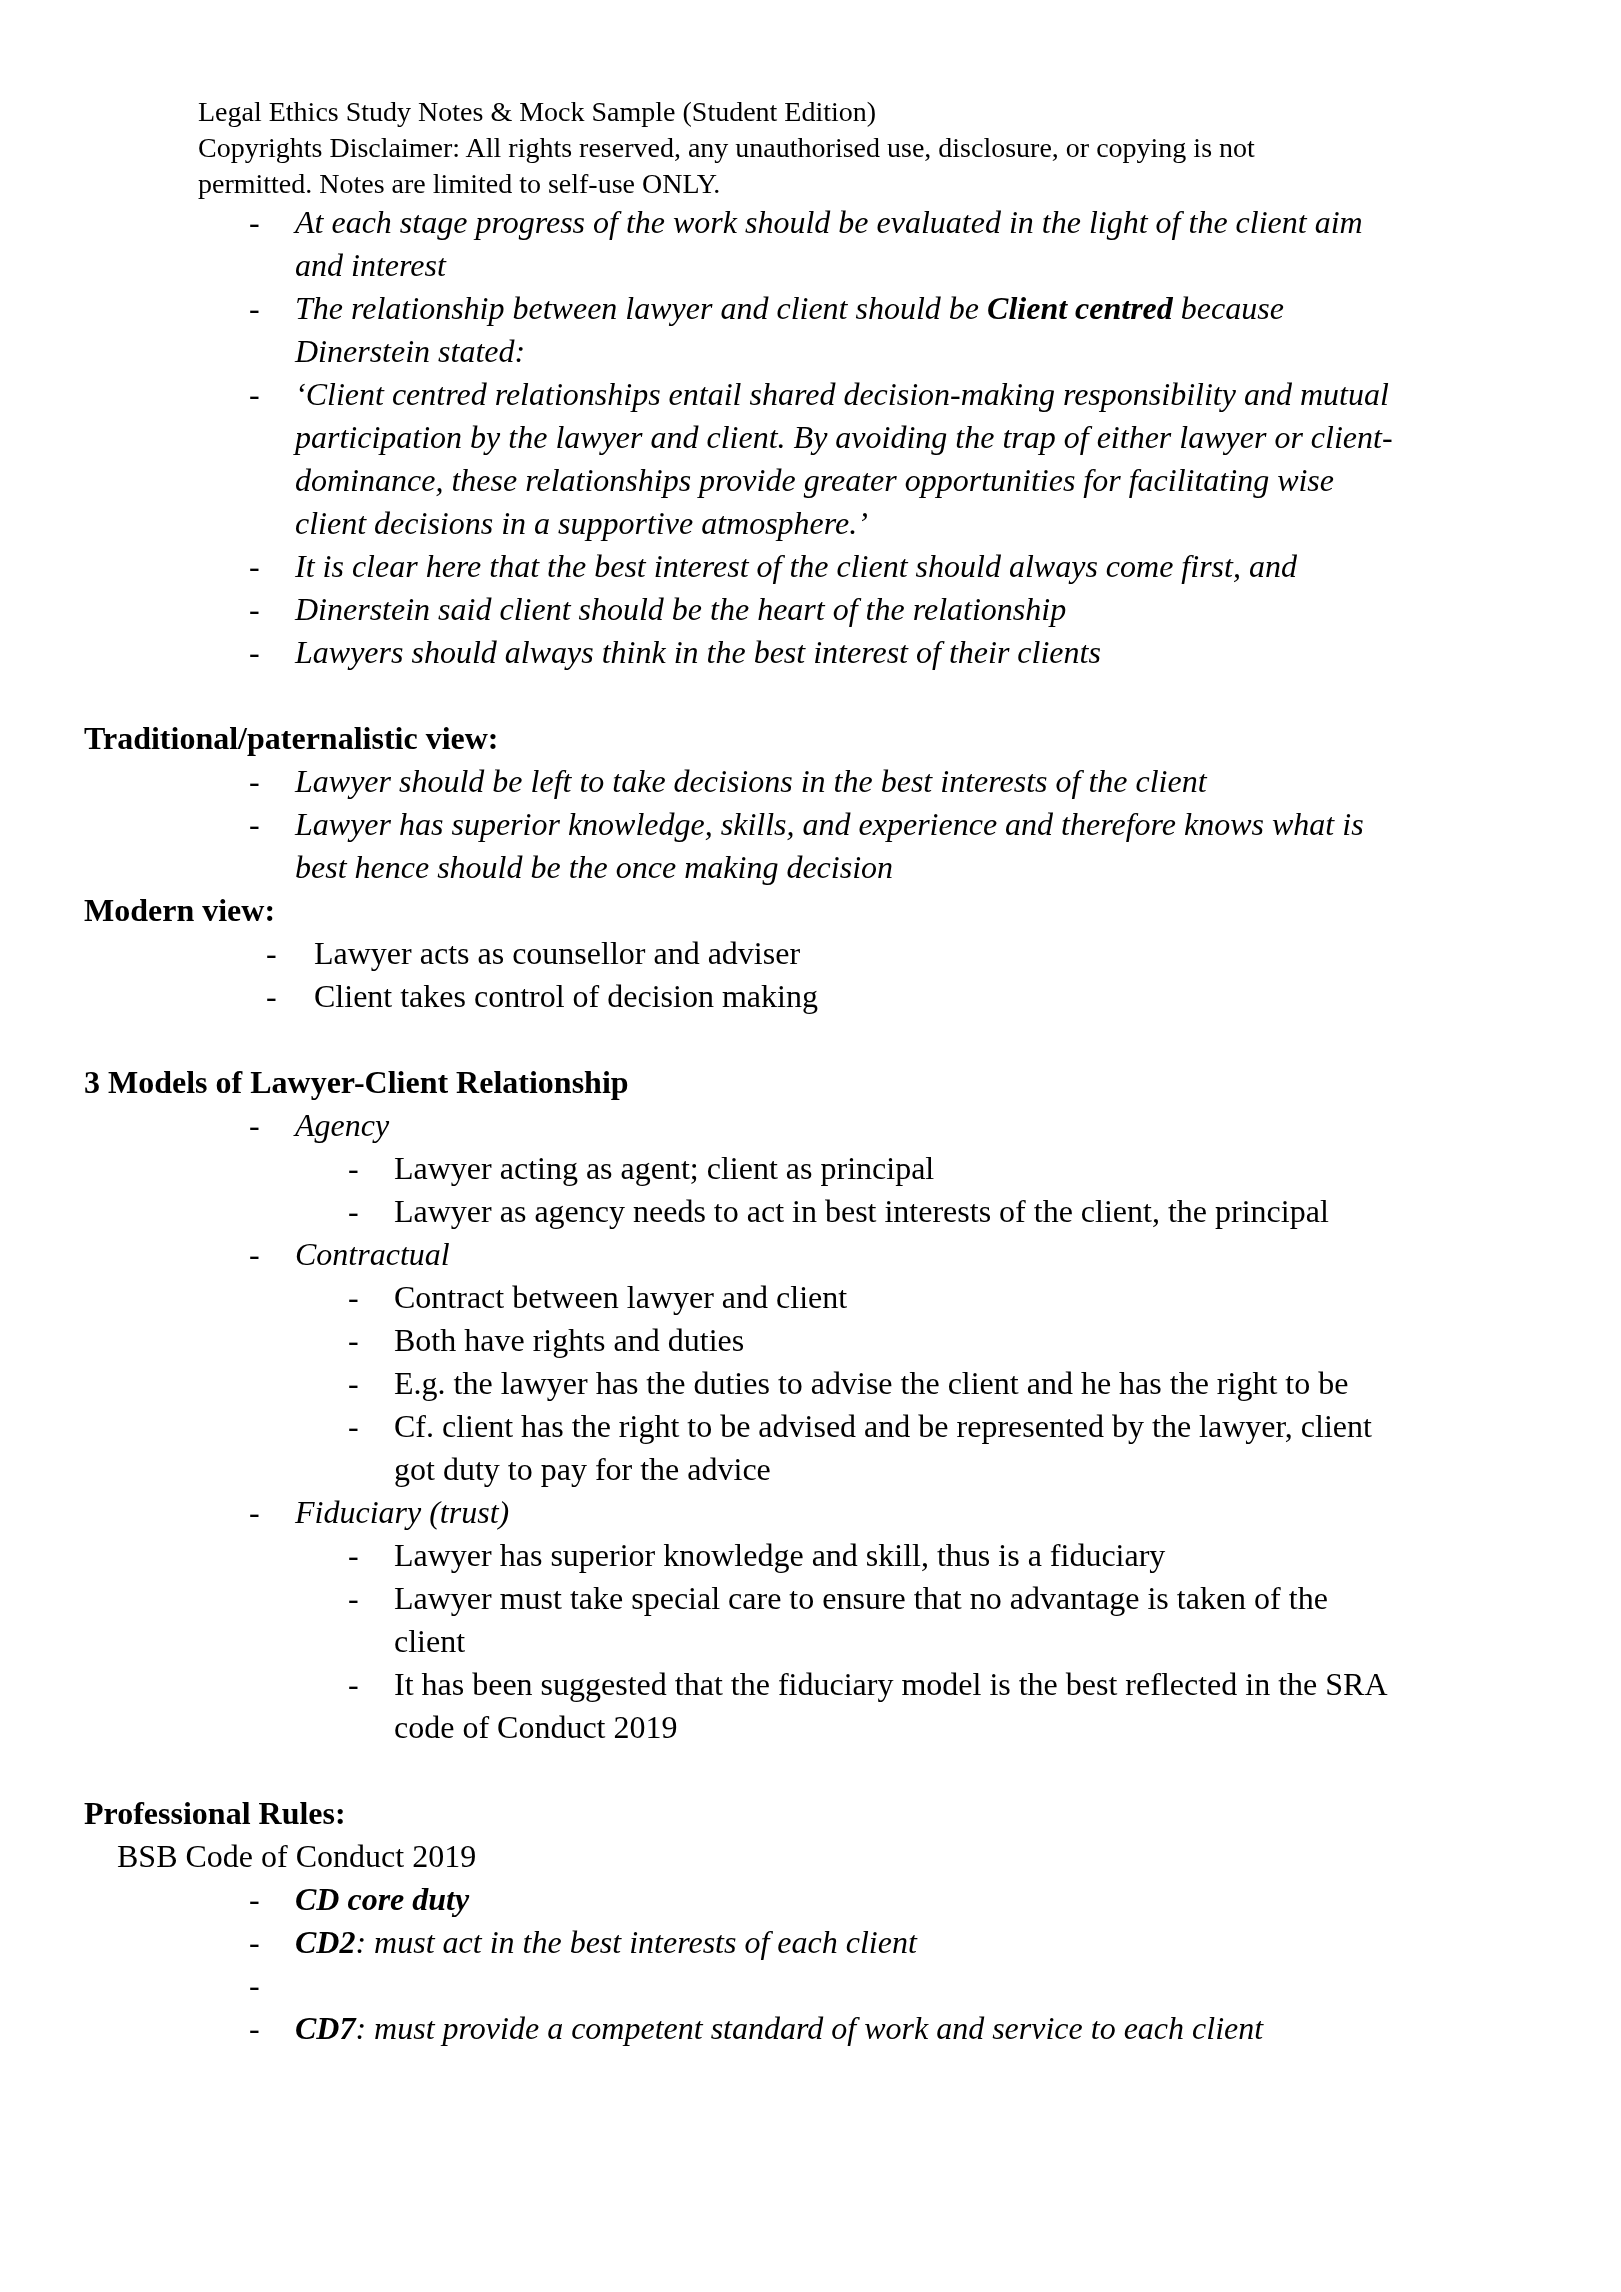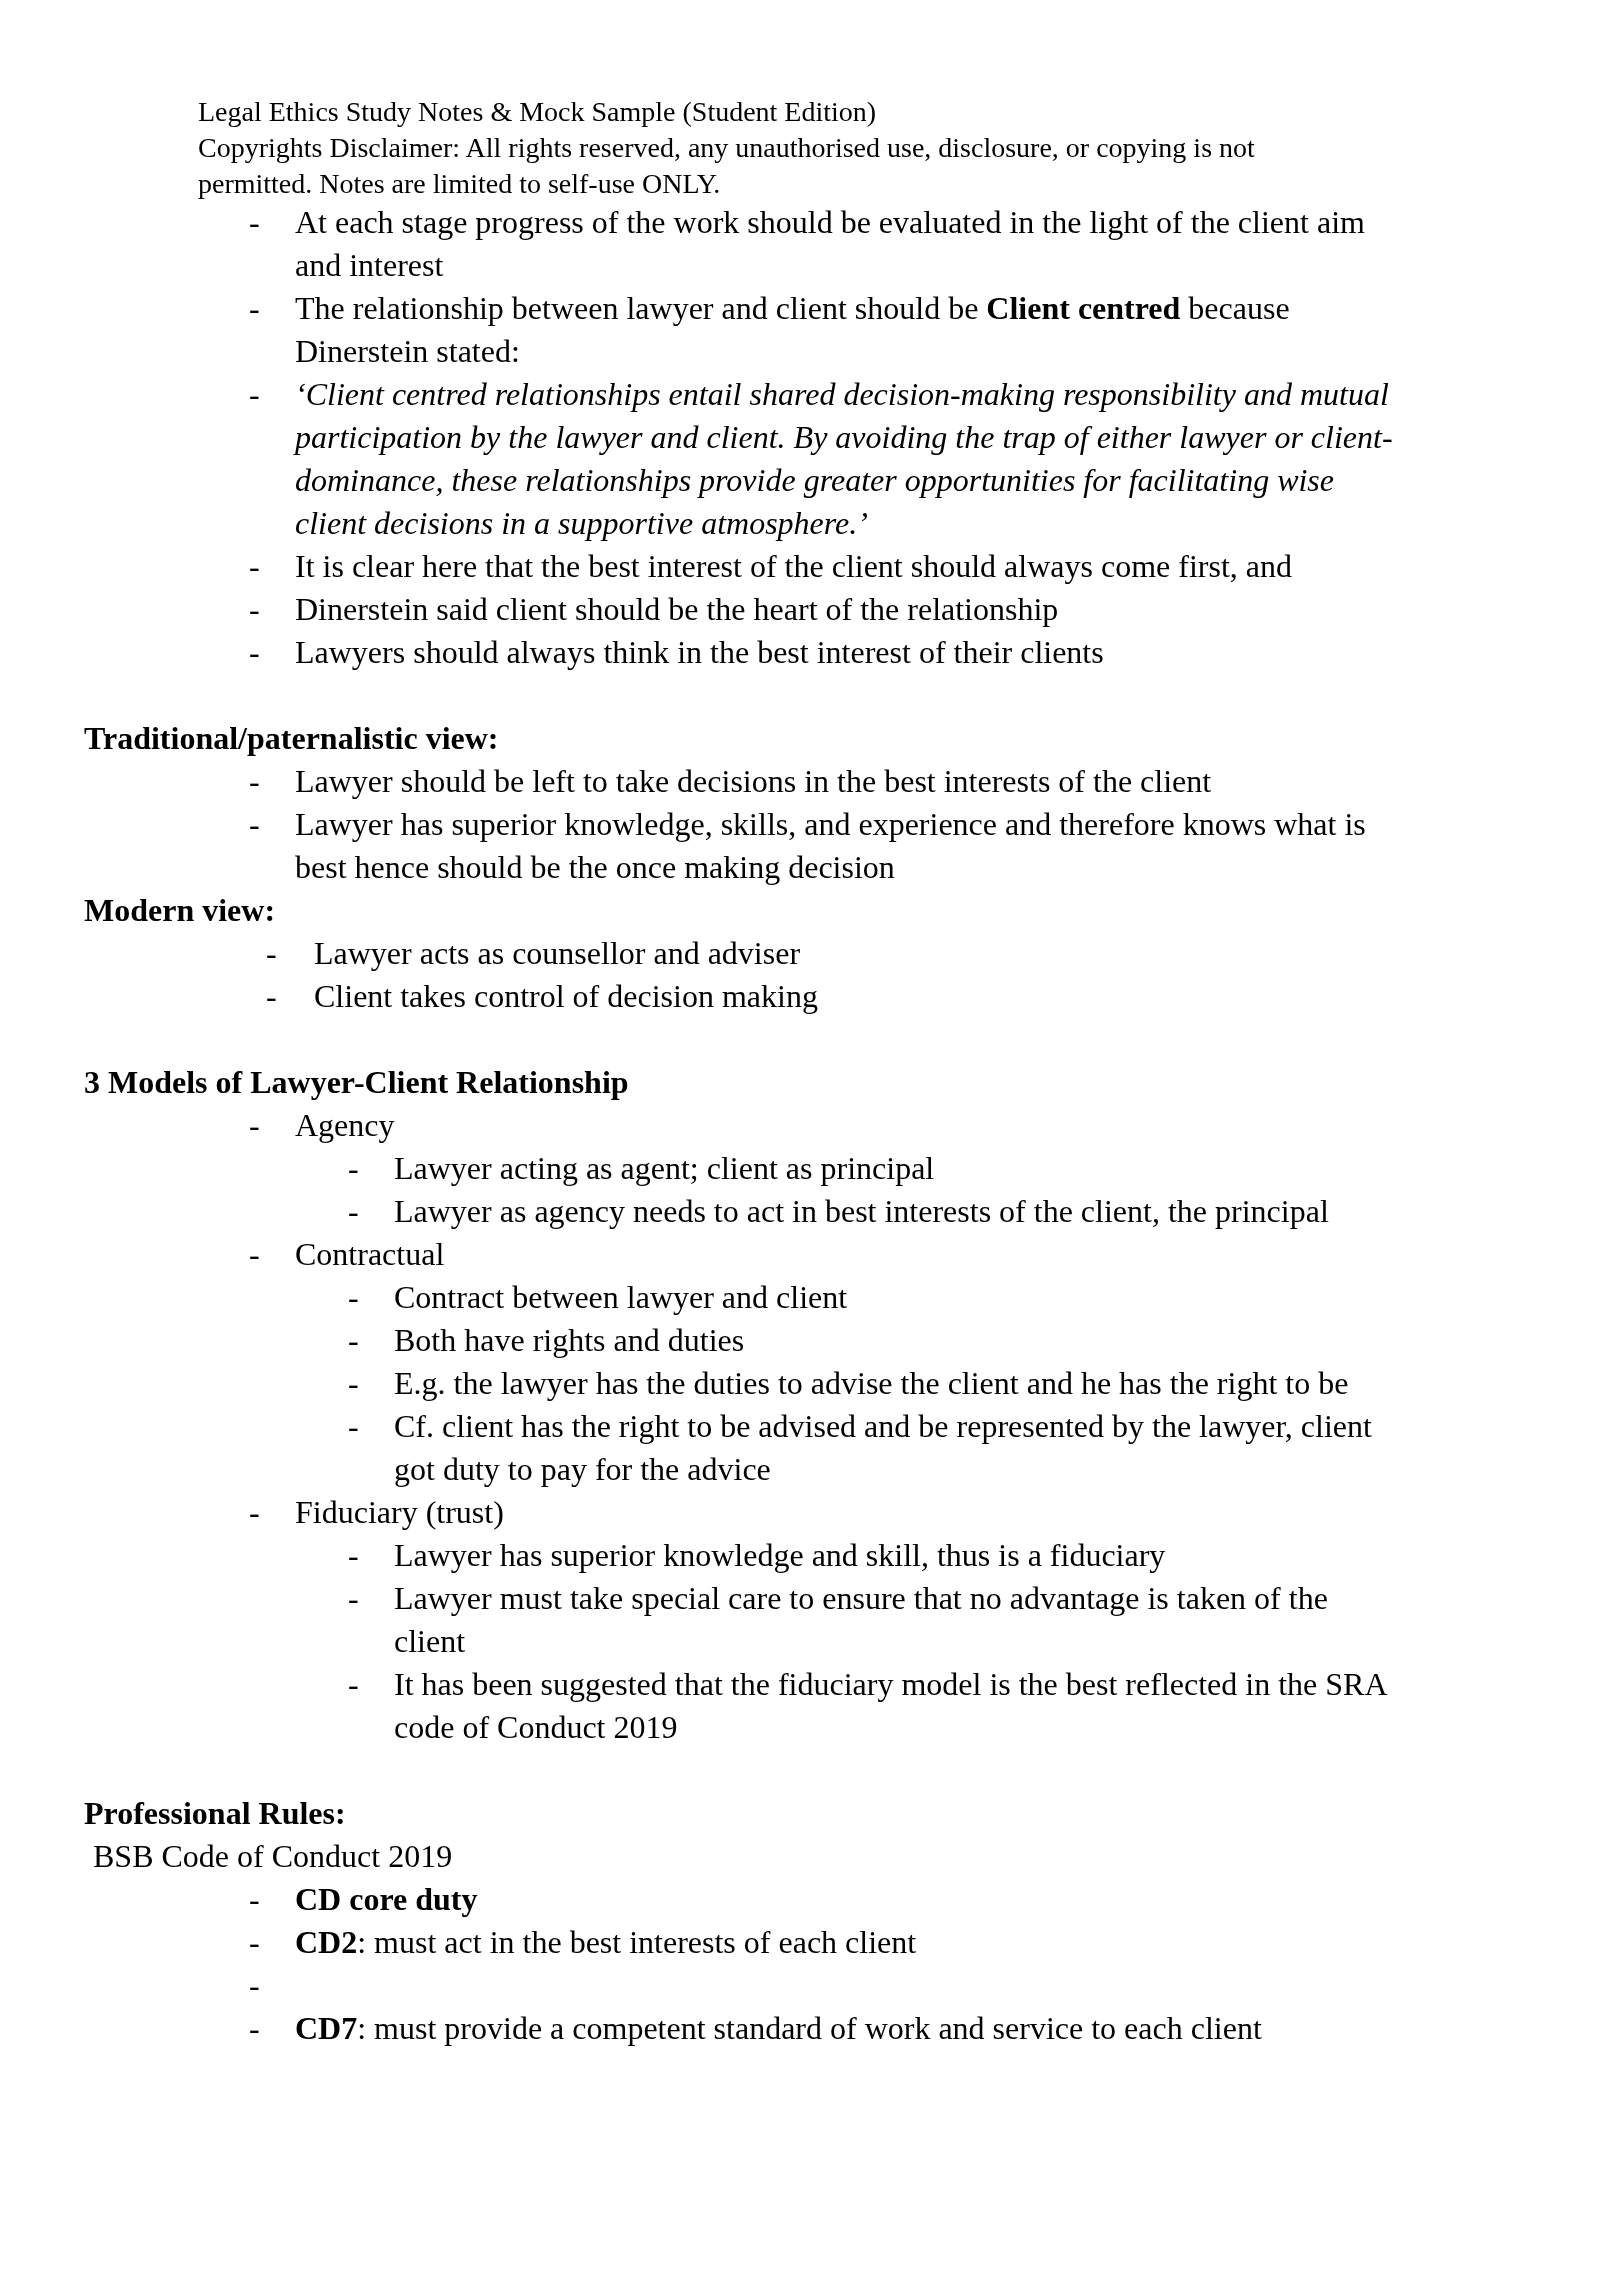--- a/index.html
+++ b/index.html
@@ -4,25 +4,25 @@
 <style>
   html, body { margin: 0; padding: 0; background: #ffffff; }
   body { width: 1621px; height: 2293px; position: relative; overflow: hidden; color: #000; font-family: "Liberation Serif", "DejaVu Serif", serif; }
   .page { position: absolute; left: 1px; top: 0; width: 1621px; height: 2293px; background: #ffffff; }
   .header { position: absolute; left: 197px; top: 94px; width: 1274px; font-size: 28px; line-height: 36px; }
   .header div { white-space: nowrap; }
   .body { position: absolute; left: 0; top: 201px; width: 1621px; font-size: 32px; line-height: 43px; }
   .row { position: relative; height: 43px; white-space: nowrap; }
   .blank { height: 43px; }
   .heading { padding-left: 83px; font-weight: bold; }
-  .plain { padding-left: 92px; }
+  .plain { padding-left: 116px; }
   .dash { position: absolute; top: 0; }
   .txt { position: absolute; top: 0; }
   .l1 .dash { left: 248px; }
-  .l1 .txt { left: 294px; }
+  .l1 .txt { left: 294px; font-style: italic; }
   .lm .dash { left: 265px; }
   .lm .txt { left: 313px; }
   .l2 .dash { left: 347px; }
   .l2 .txt { left: 393px; }
   .it { font-style: italic; }
   b { font-weight: bold; }
 </style>
 </head>
 <body>
 

